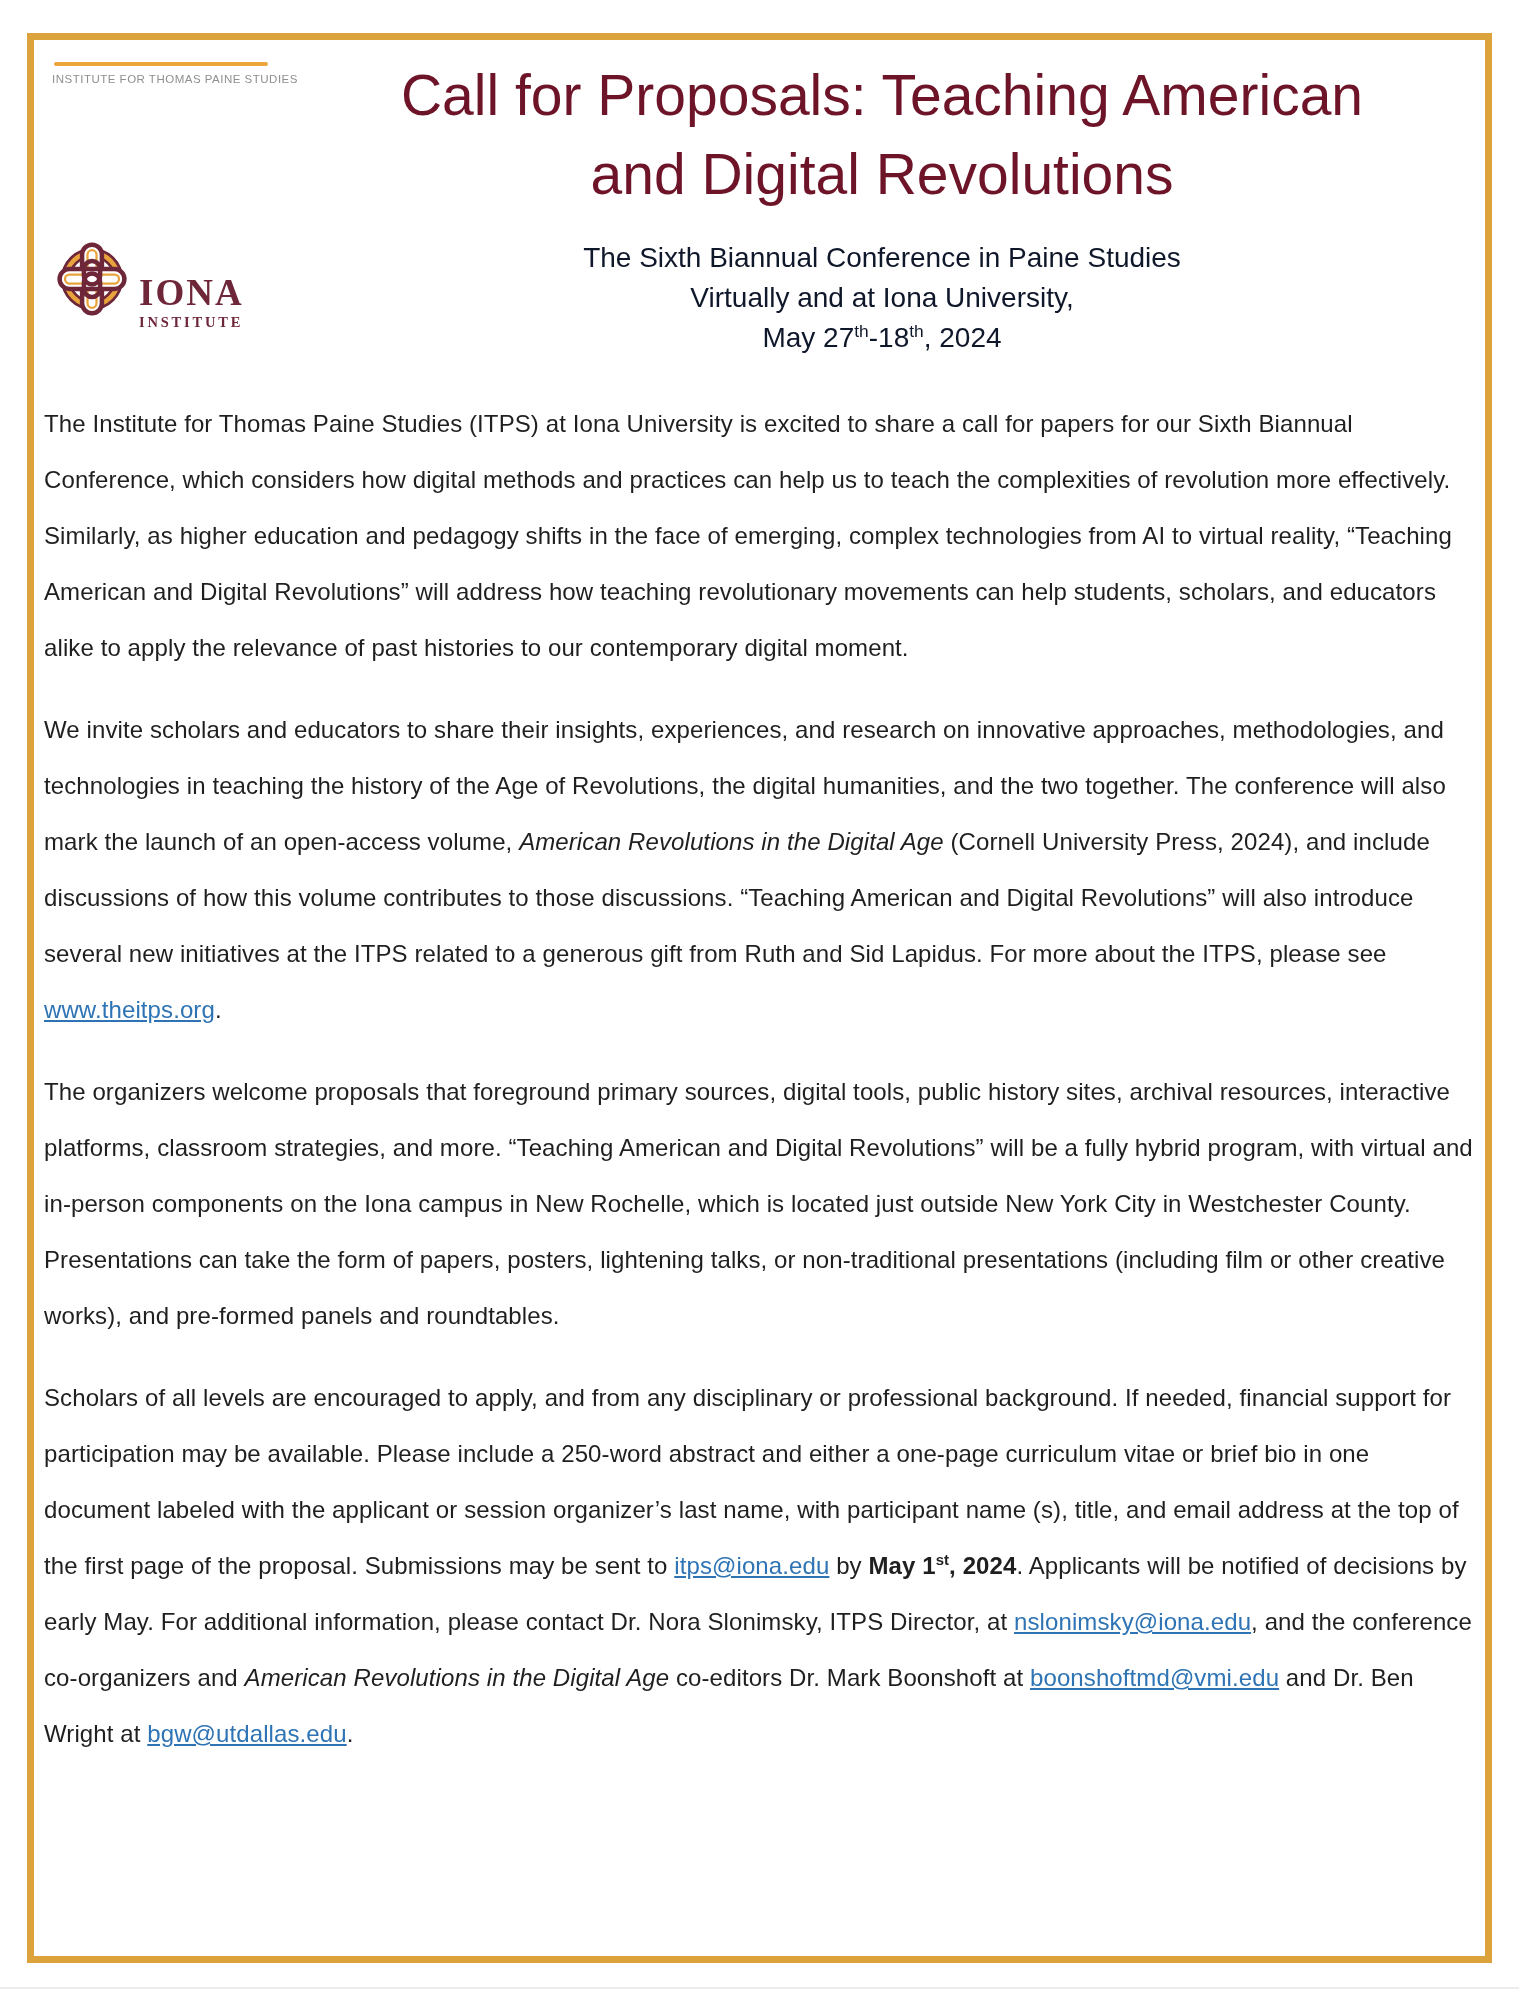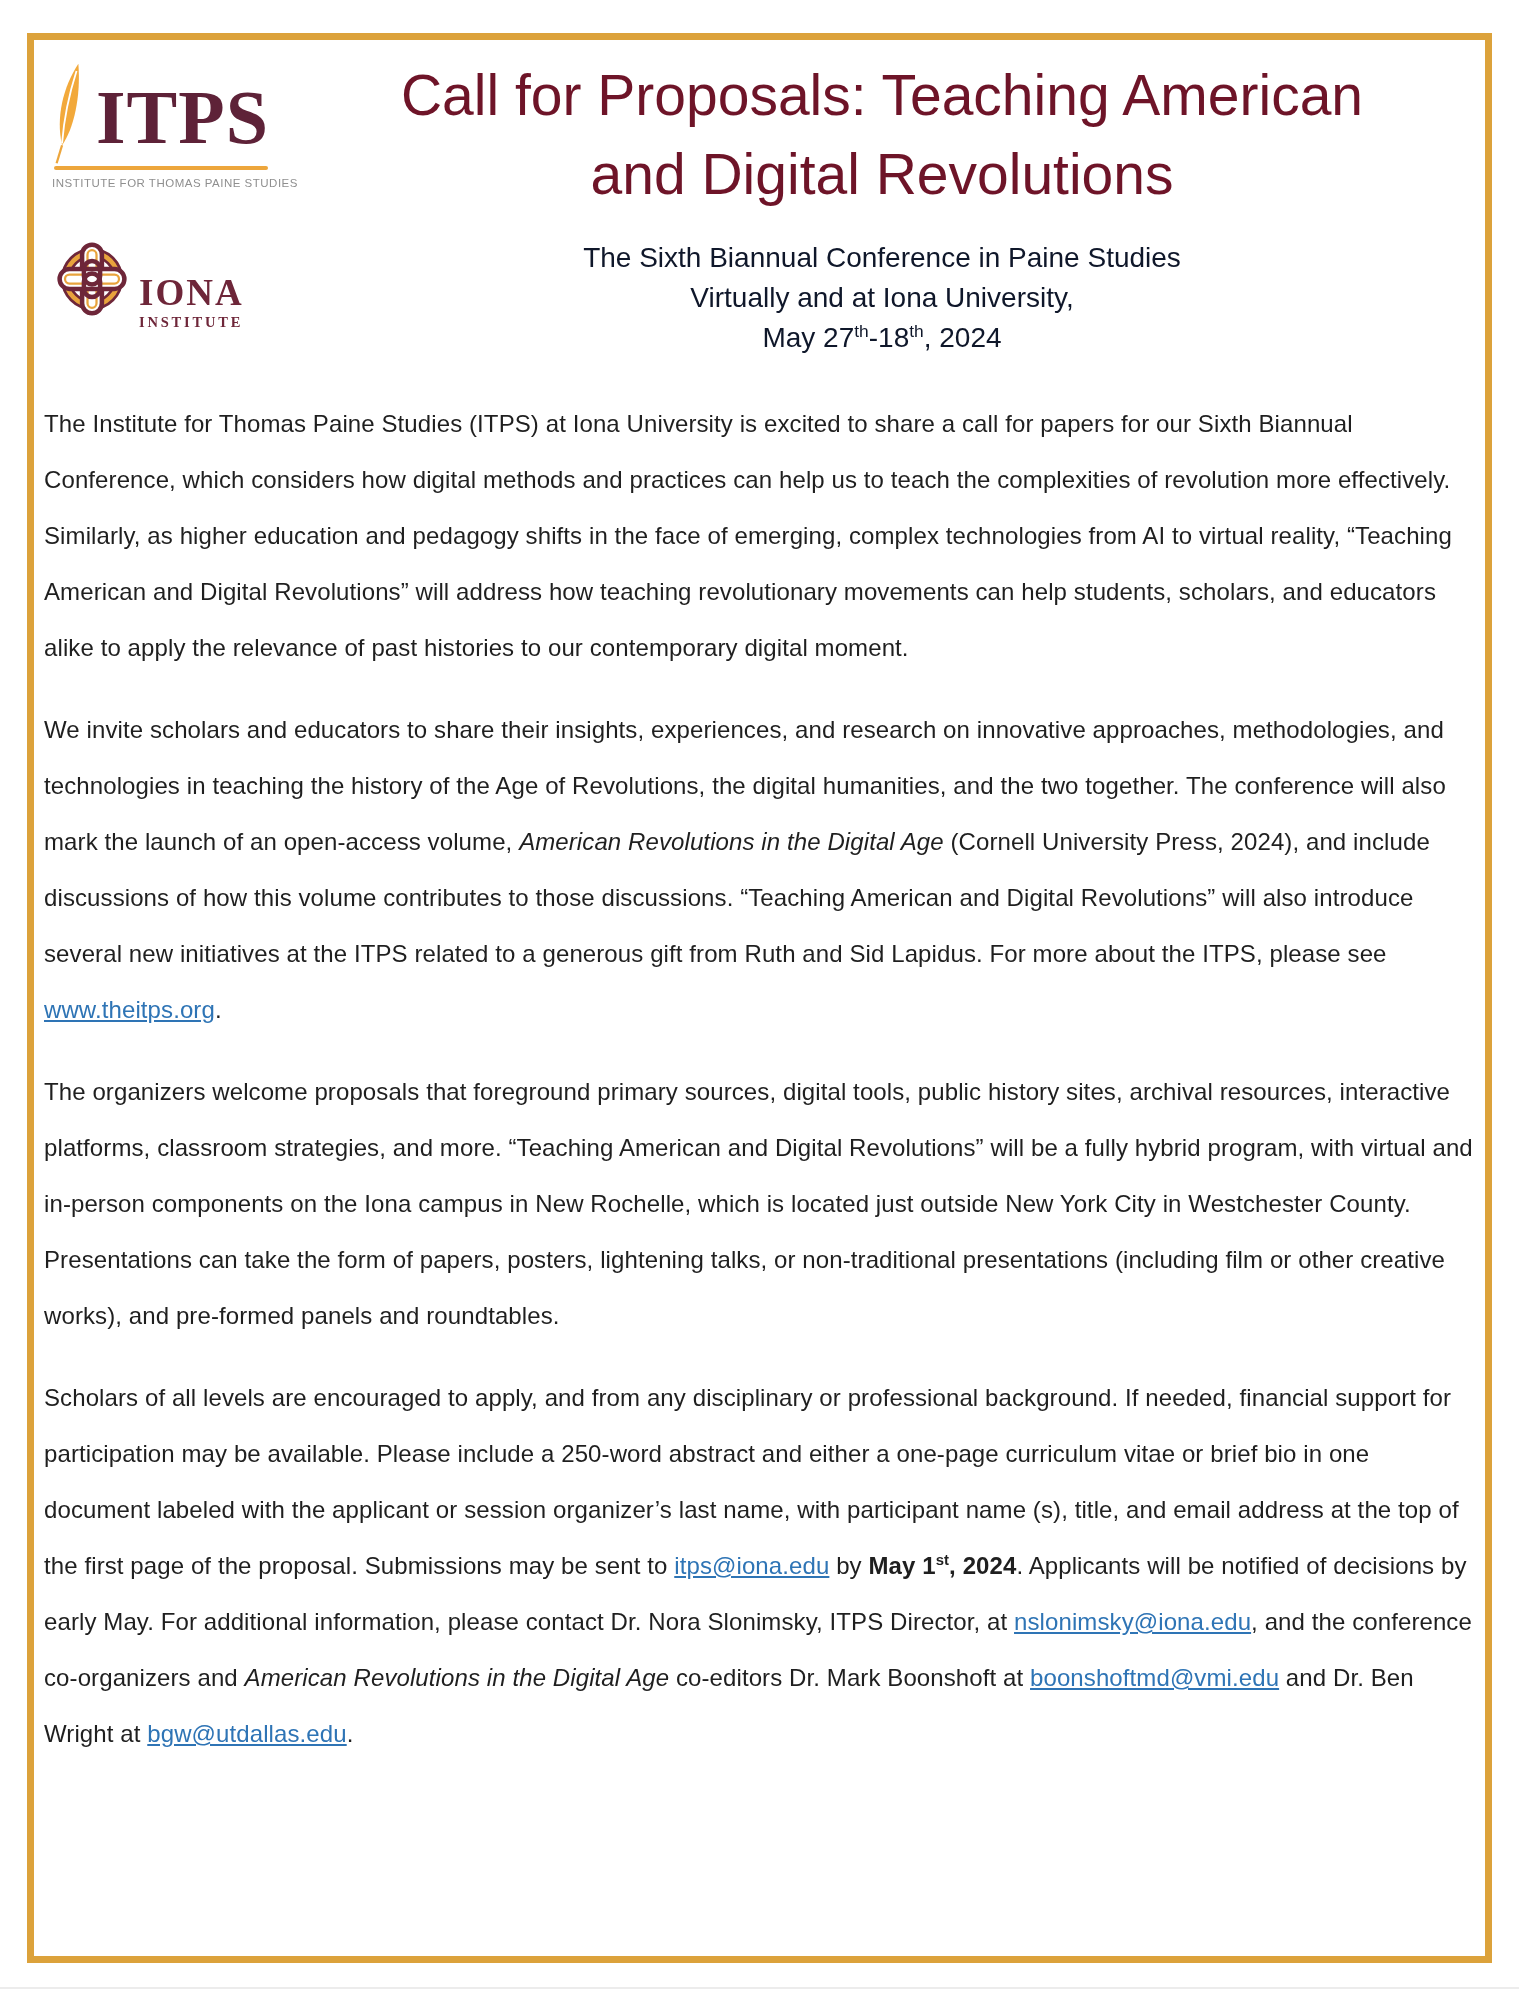--- a/index.html
+++ b/index.html
@@ -48,28 +48,20 @@
   p.para{font-size:24px;line-height:56px;margin:0 0 26px 0;letter-spacing:0.1px;}
   a.link{color:#2E74B5;text-decoration:underline;cursor:pointer;}
   .sup{vertical-align:super;font-size:0.62em;line-height:0;}
 </style>
 </head>
 <body>
 
 <div class="gold-frame"></div>
 
 <div class="itps-logo">
-  <div class="itps-row">
-    <svg class="itps-feather" viewBox="0 0 40 115" xmlns="http://www.w3.org/2000/svg">
-      <path d="M27 2 C10 28 2 62 9 92 C22 74 30 38 27 2 Z" fill="#F2A93B"></path>
-      <path d="M25 10 C16 38 11 64 9 90" stroke="#ffffff" stroke-width="2" fill="none"></path>
-      <path d="M9 92 L3 112" stroke="#EDA63C" stroke-width="2.5" fill="none"></path>
-    </svg>
-    <div class="itps-acronym">ITPS</div>
-  </div>
   <div class="itps-underline"></div>
   <div class="itps-caption">INSTITUTE FOR THOMAS PAINE STUDIES</div>
 </div>
 
 <div class="iona-logo">
   <svg class="iona-emblem" viewBox="0 0 80 84" xmlns="http://www.w3.org/2000/svg">
     <circle cx="40" cy="42" r="29" fill="none" stroke="#6E2639" stroke-width="11"></circle>
     <circle cx="40" cy="42" r="29" fill="none" stroke="#E8A33D" stroke-width="5"></circle>
     <rect x="29" y="4" width="22" height="76" rx="11" fill="#ffffff" stroke="#6E2639" stroke-width="5"></rect>
     <rect x="35" y="10" width="10" height="64" rx="5" fill="none" stroke="#E8A33D" stroke-width="2.5"></rect>

